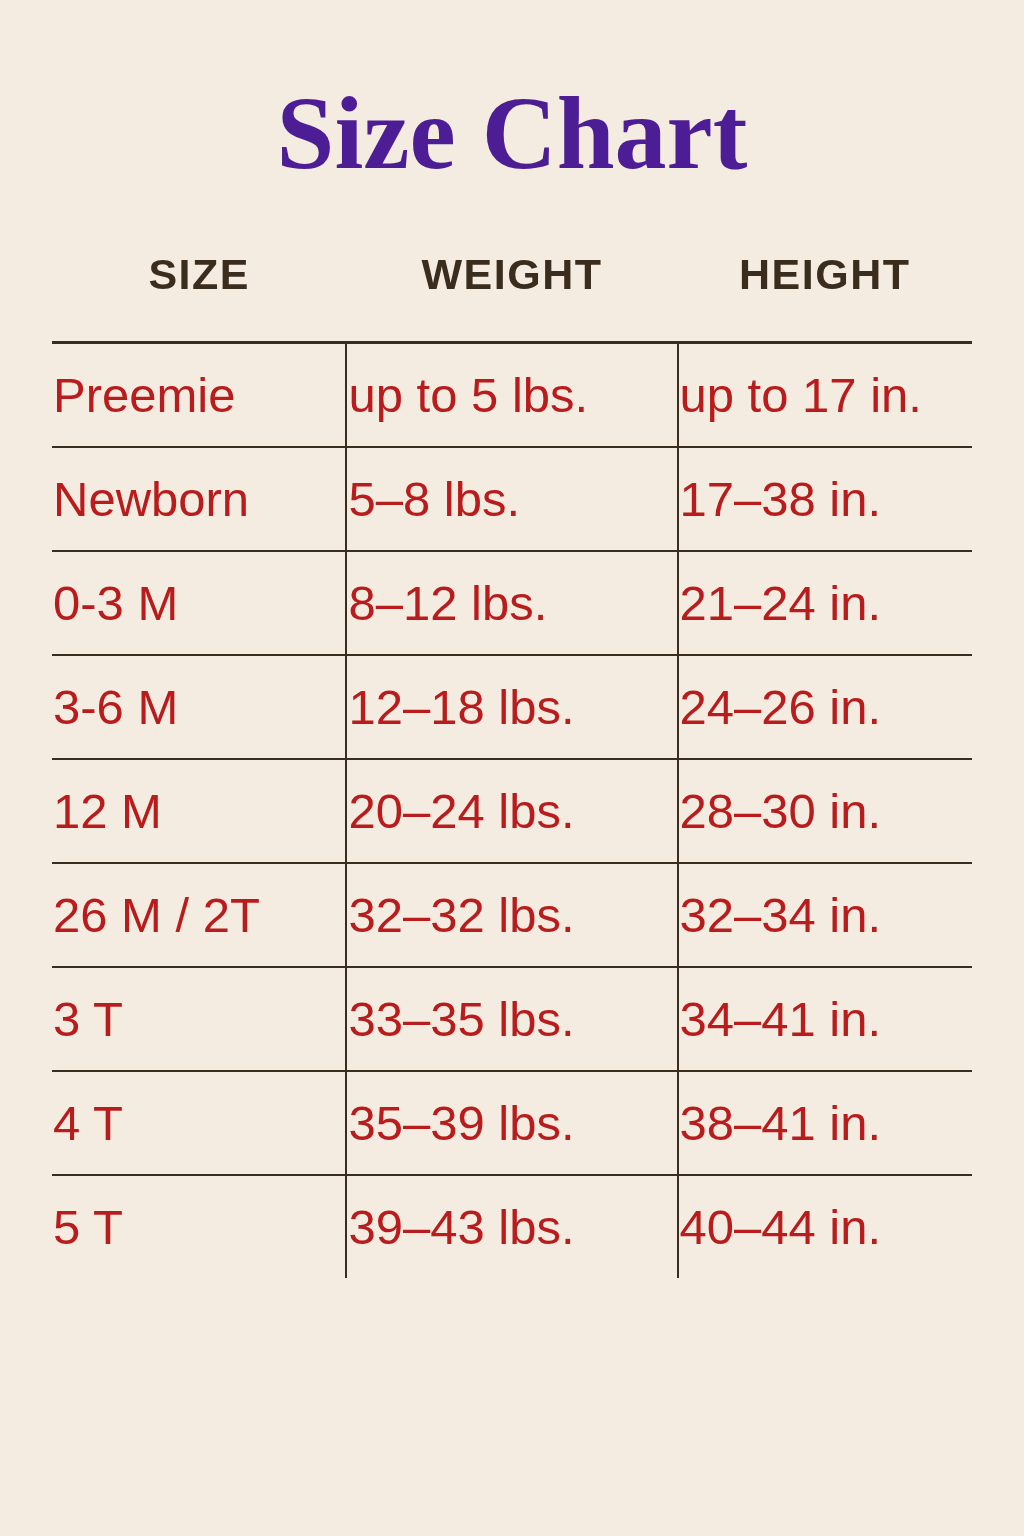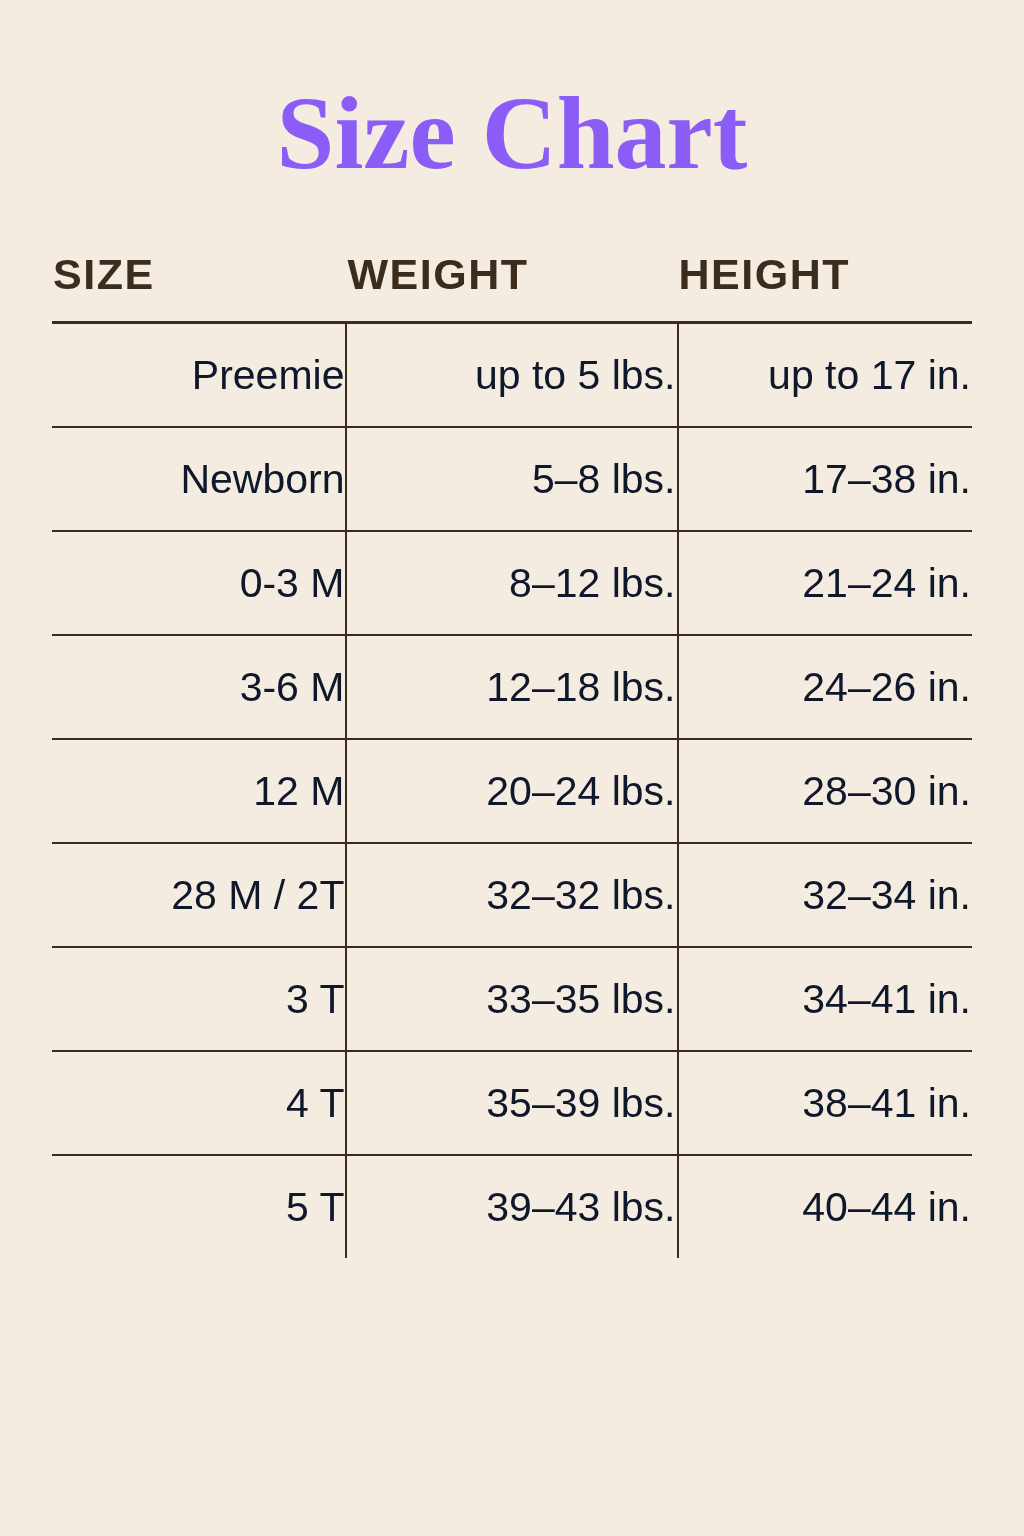--- a/index.html
+++ b/index.html
@@ -19,51 +19,51 @@
     width: 1024px;
     height: 1536px;
     box-sizing: border-box;
   }
   .title {
     text-align: center;
     font-family: "Liberation Serif", serif;
     font-weight: 700;
     font-size: 104px;
     letter-spacing: 0px;
-    color: #8b5cf6;
+    color: #4c1d95;
     margin: 0;
     padding-top: 78px;
     line-height: 1.05;
   }
   .table-wrap {
     margin: 0 auto;
     width: 920px;
     padding-top: 62px;
   }
   table.size-table {
     width: 100%;
     border-collapse: collapse;
     table-layout: fixed;
   }
   table.size-table th {
     font-family: "Liberation Sans", sans-serif;
     font-weight: 700;
     font-size: 43px;
     letter-spacing: 1.5px;
     color: #3b2d1e;
-    text-align: left;
-    padding-bottom: 22px;
+    text-align: center;
+    padding-bottom: 42px;
     border-bottom: 3px solid #3b2d1e;
   }
   table.size-table td {
     font-family: "Liberation Sans", sans-serif;
     font-weight: 400;
-    font-size: 41px;
-    color: #0f172a;
-    text-align: right;
+    font-size: 49px;
+    color: #b91c1c;
+    text-align: left;
     height: 100px;
     border-bottom: 2.5px solid #3b2d1e;
     vertical-align: middle;
   }
   table.size-table tbody tr:last-child td {
     border-bottom: none;
   }
   table.size-table td.c-size,
   table.size-table th.c-size {
     width: 32%;
@@ -123,21 +123,21 @@
           <td class="c-size">3-6 M</td>
           <td class="c-weight">12–18 lbs.</td>
           <td class="c-height">24–26 in.</td>
         </tr>
         <tr>
           <td class="c-size">12 M</td>
           <td class="c-weight">20–24 lbs.</td>
           <td class="c-height">28–30 in.</td>
         </tr>
         <tr>
-          <td class="c-size">28 M / 2T</td>
+          <td class="c-size">26 M / 2T</td>
           <td class="c-weight">32–32 lbs.</td>
           <td class="c-height">32–34 in.</td>
         </tr>
         <tr>
           <td class="c-size">3 T</td>
           <td class="c-weight">33–35 lbs.</td>
           <td class="c-height">34–41 in.</td>
         </tr>
         <tr>
           <td class="c-size">4 T</td>

